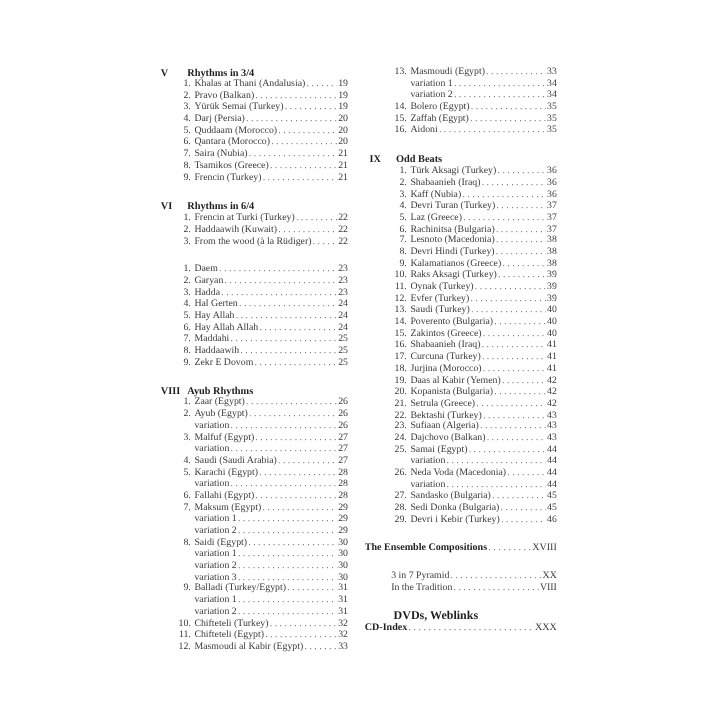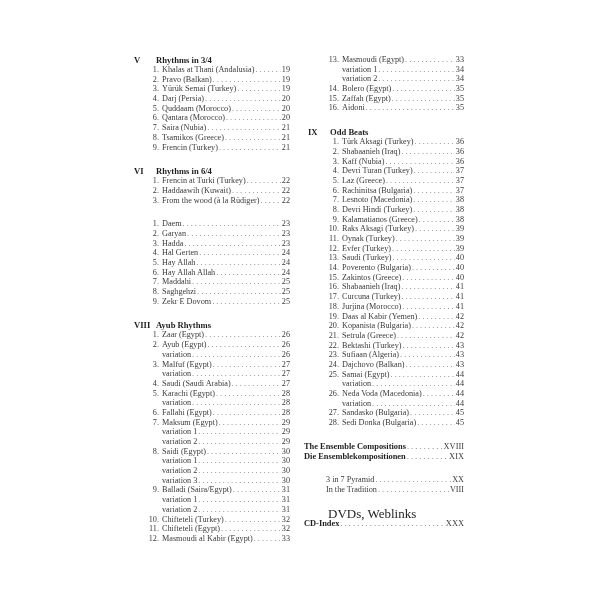--- a/index.html
+++ b/index.html
@@ -27,21 +27,21 @@
     flex:1; overflow:hidden; margin:0 1px; letter-spacing:1.3px; color:#666;
   }
   .dots::before { content:". . . . . . . . . . . . . . . . . . . . . . . . . . . . . . . . . . . . . . . . . . . . . . . . . ."; letter-spacing:0; }
   .page { flex:none; text-align:right; }
   .right-num { width:38px; }
   .bold-row {
     display:flex; align-items:baseline; height:9.8px; line-height:9.8px;
     font-size:8.4px; white-space:nowrap; overflow:hidden;
   }
   .bold-row .label { font-weight:bold; color:#1e1e1e; flex:none;text-align:right; }
-  .bold-cont { font-size:13px; font-weight:normal; color:#1e1e1e; padding-left:24px; height:9.8px; line-height:9.8px; }
+  .bold-cont { font-size:10px; font-weight:bold; color:#1e1e1e; padding-left:24px; height:9.8px; line-height:9.8px; }
   .sub-row { padding-left:22px;align-items:center; }
 </style>
 </head>
 <body>
 
 <div class="col col-left">
 
   <div class="sec-head">
     <span class="sec-num">V</span>
     <span class="sec-title">Rhythms in 3/4</span>
@@ -168,21 +168,21 @@
         <span class="page">24</span>
       </div>
       <div class="row">
         <span class="item-num">7.</span>
         <span class="item-name">Maddahi</span>
         <span class="dots"></span>
         <span class="page">25</span>
       </div>
       <div class="row">
         <span class="item-num">8.</span>
-        <span class="item-name">Saghgehzi</span>
+        <span class="item-name">Haddaawih</span>
         <span class="dots"></span>
         <span class="page">25</span>
       </div>
       <div class="row">
         <span class="item-num">9.</span>
         <span class="item-name">Zekr E Dovom</span>
         <span class="dots"></span>
         <span class="page">25</span>
       </div>
     </div>
@@ -284,21 +284,21 @@
         <span class="page">30</span>
       </div>
       <div class="row">
         <span class="item-num"></span>
         <span class="item-name">variation 3</span>
         <span class="dots"></span>
         <span class="page">30</span>
       </div>
       <div class="row">
         <span class="item-num">9.</span>
-        <span class="item-name">Balladi (Saira/Egypt)</span>
+        <span class="item-name">Balladi (Turkey/Egypt)</span>
         <span class="dots"></span>
         <span class="page">31</span>
       </div>
       <div class="row">
         <span class="item-num"></span>
         <span class="item-name">variation 1</span>
         <span class="dots"></span>
         <span class="page">31</span>
       </div>
       <div class="row">
@@ -547,32 +547,33 @@
         <span class="item-name">Sandasko (Bulgaria)</span>
         <span class="dots"></span>
         <span class="page">45</span>
       </div>
       <div class="row">
         <span class="item-num right-num">28.</span>
         <span class="item-name">Sedi Donka (Bulgaria)</span>
         <span class="dots"></span>
         <span class="page">45</span>
       </div>
+      <div class="row">
+        <span class="item-num right-num">29.</span>
+        <span class="item-name">Devri i Kebir (Turkey)</span>
+        <span class="dots"></span>
+        <span class="page">46</span>
+      </div>
     </div>
   <div class="gap"></div>
 
   <div class="bold-row">
     <span class="label">The Ensemble Compositions</span>
     <span class="dots"></span>
     <span class="page">XVIII</span>
-  </div>
-  <div class="bold-row">
-    <span class="label">Die Ensemblekompositionen</span>
-    <span class="dots"></span>
-    <span class="page">XIX</span>
   </div>
   <div class="gap"></div>
 
   <div id="ensItems">
       <div class="row sub-row">
         <span class="item-name">3 in 7 Pyramid</span>
         <span class="dots"></span>
         <span class="page">XX</span>
       </div>
       <div class="row sub-row">

